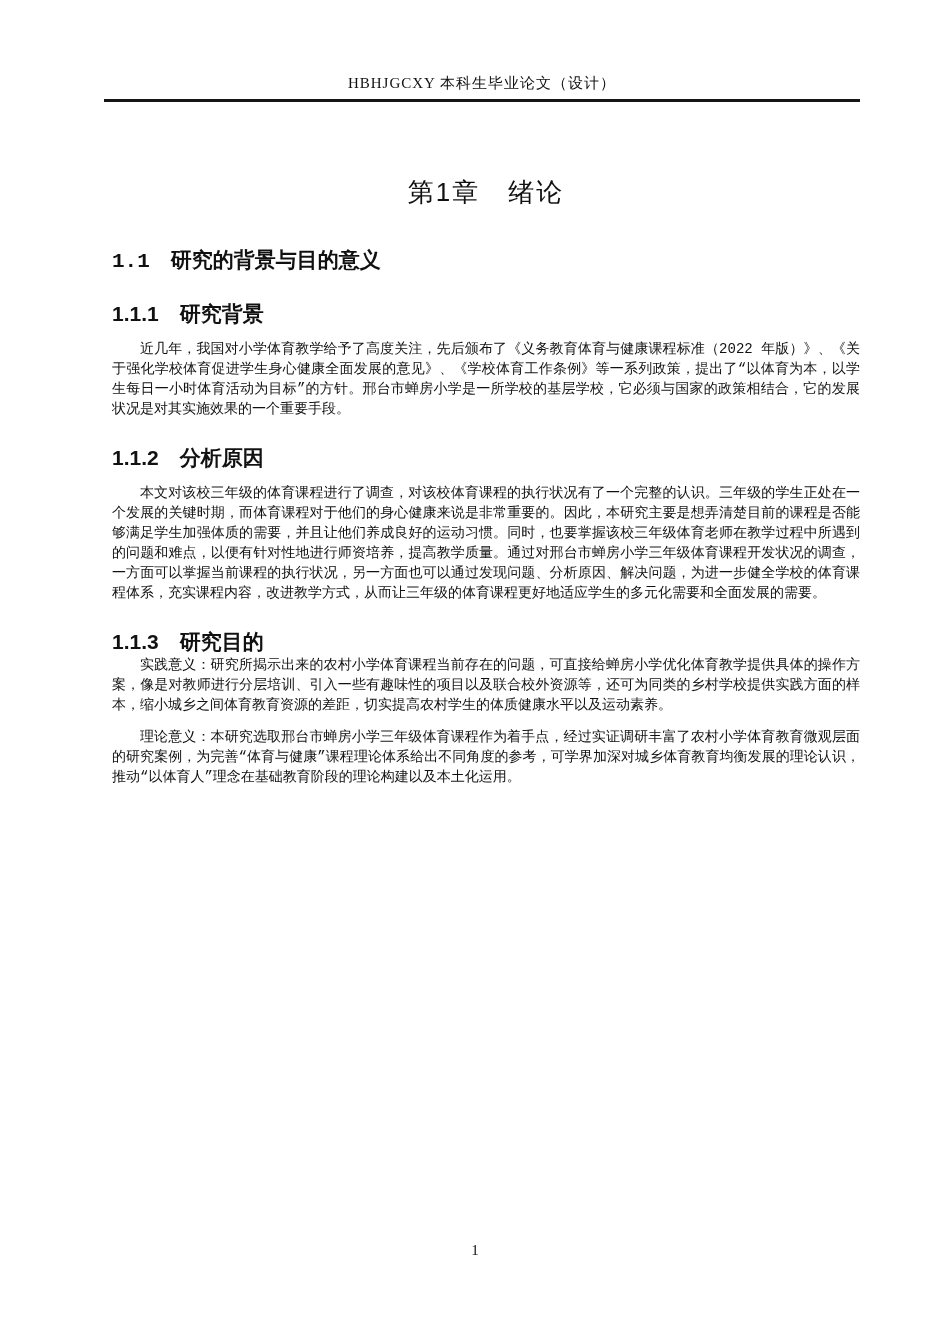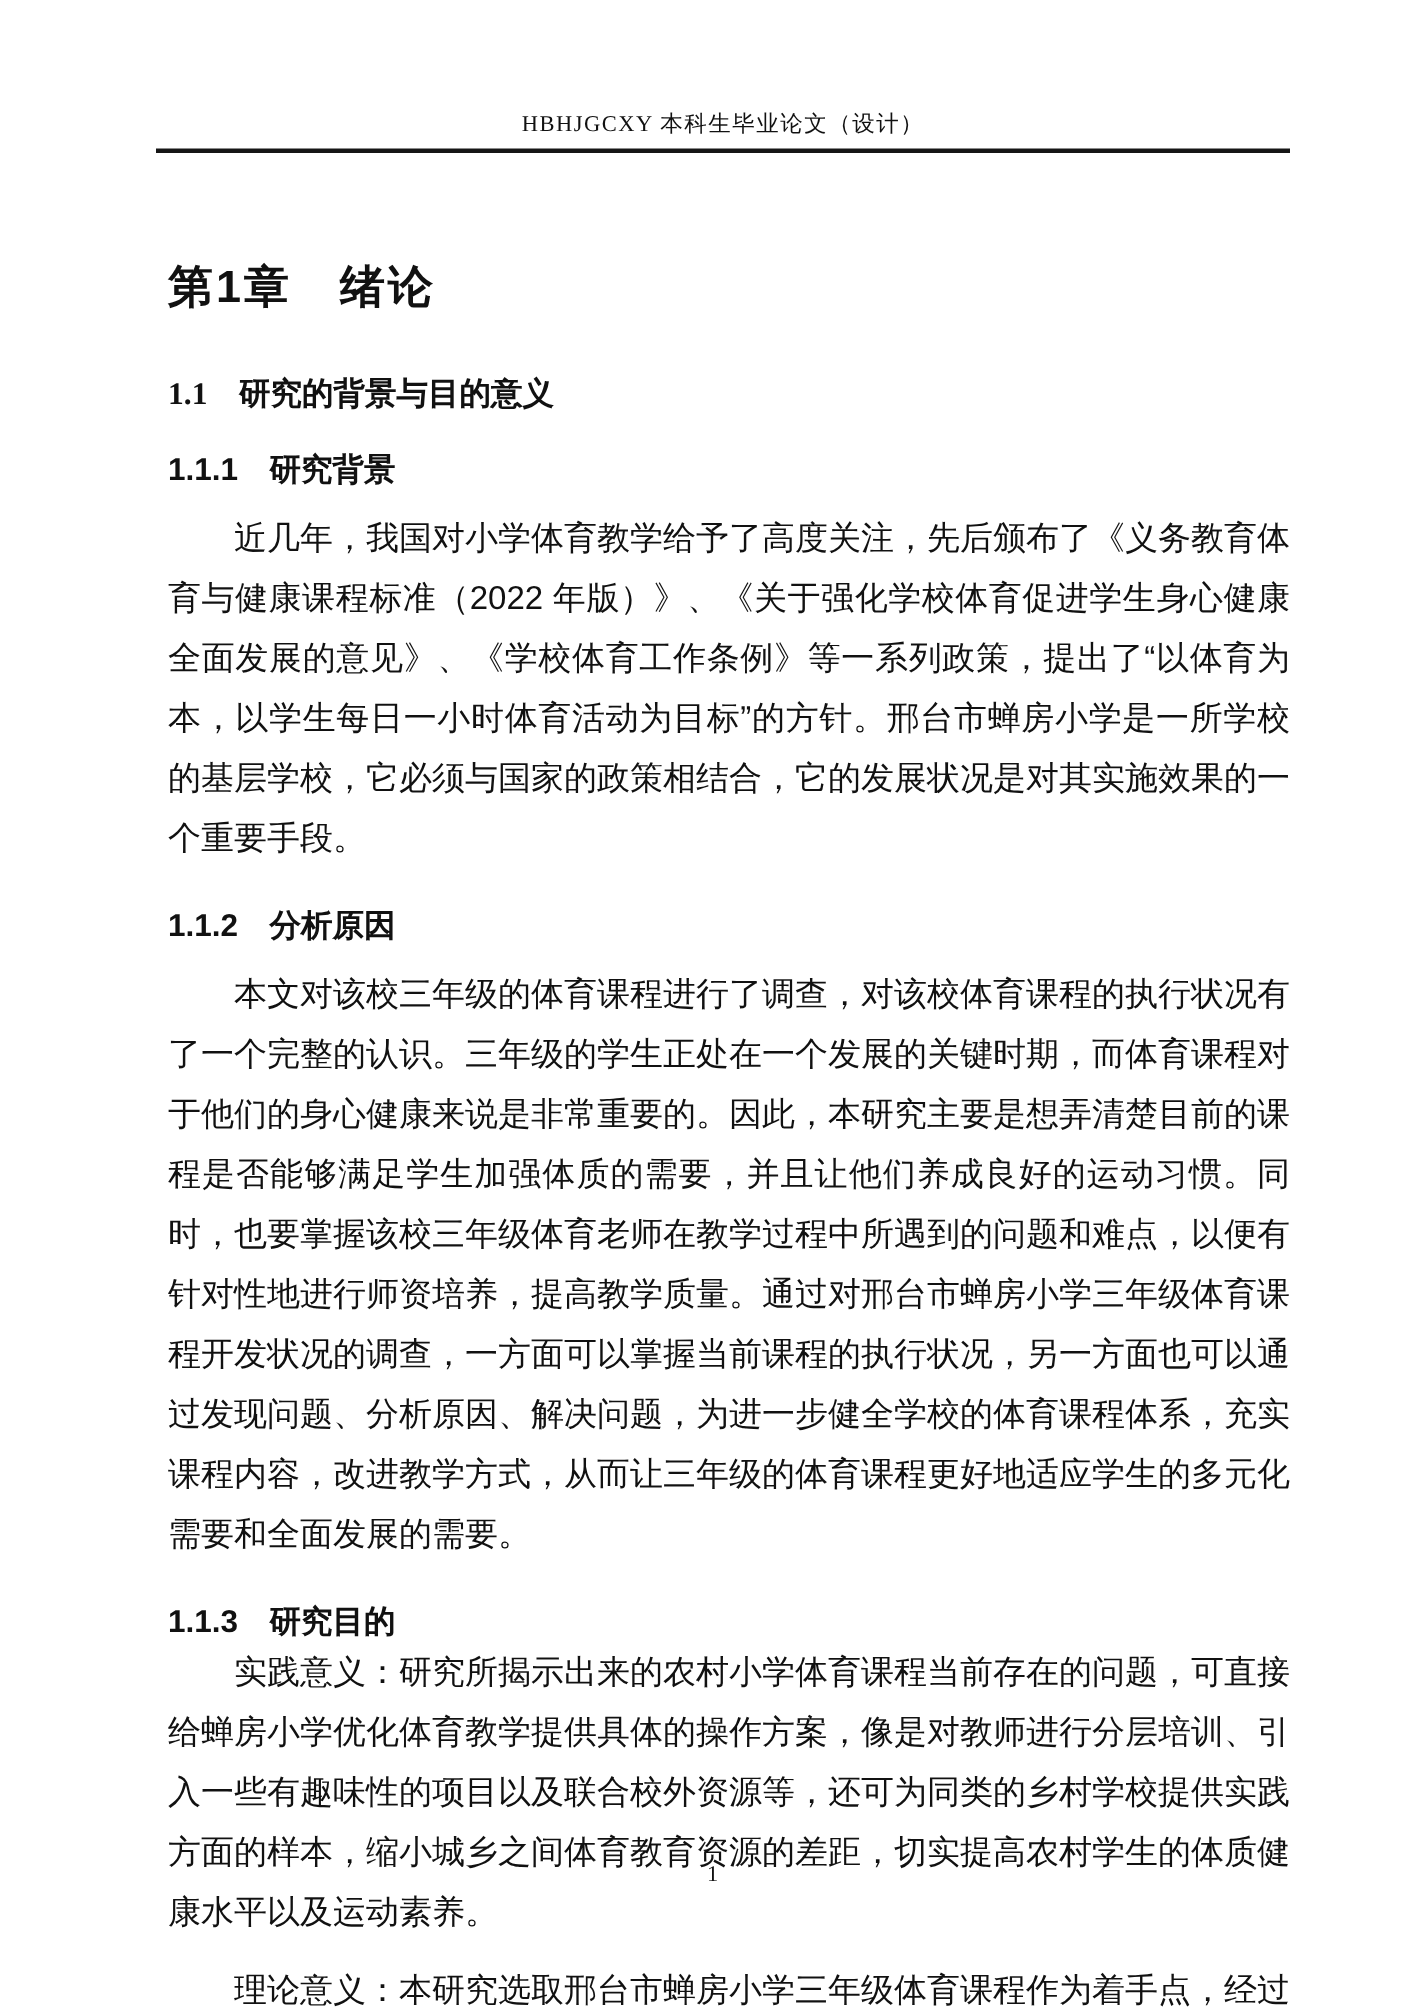--- a/index.html
+++ b/index.html
@@ -34,45 +34,46 @@
     white-space: nowrap;
   }
   .content {
     position: absolute;
     top: 103px;
     left: 112px;
     right: 90px;
   }
   .chapter-title {
     margin: 72px 0 0 0;
+    text-align: center;
     font-family: "Liberation Sans", "DejaVu Sans", sans-serif;
-    font-weight: bold;
-    font-size: 30px;
+    font-weight: normal;
+    font-size: 26px;
     line-height: 34px;
     letter-spacing: 2px;
   }
   .h-sec {
     margin: 40px 0 0 0;
-    font-family: Liberation Serif, serif;
+    font-family: Liberation Mono, monospace;
     font-weight: bold;
     font-size: 21px;
     line-height: 26px;
   }
   .h-sub {
     margin: 26px 0 0 0;
     font-family: Liberation Sans, sans-serif;
     font-weight: bold;
     font-size: 21px;
     line-height: 26px;
   }
   .para {
     margin: 12px 0 0 0;
-    font-family: Liberation Sans, sans-serif;
-    font-size: 22px;
-    line-height: 40px;
+    font-family: Liberation Mono, monospace;
+    font-size: 14px;
+    line-height: 20px;
     text-align: justify;
     text-justify: inter-ideograph;
     text-indent: 2em;
   }
   .para.follow {
     margin-top: 0;
   }
   .page-footer {
     position: absolute;
     top: 1240px;

